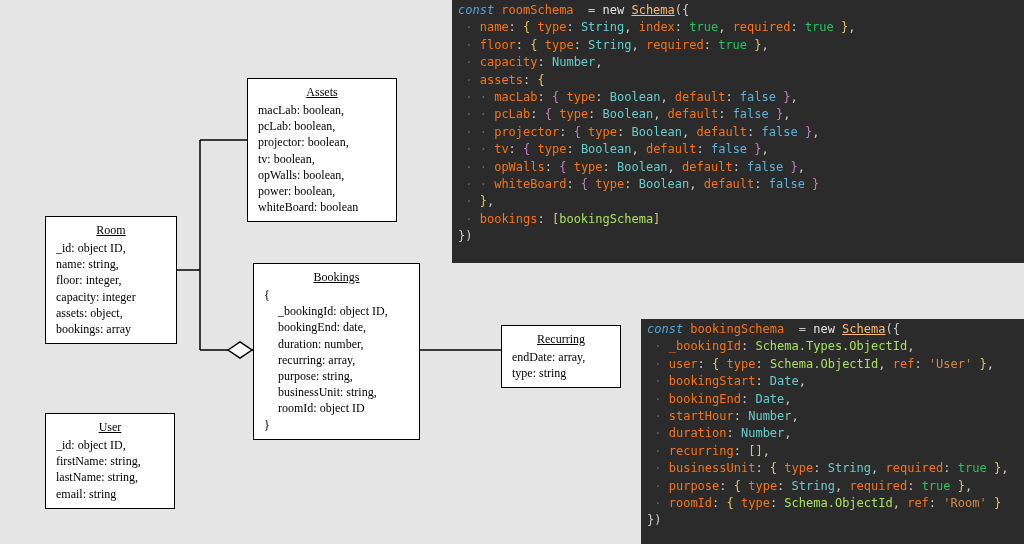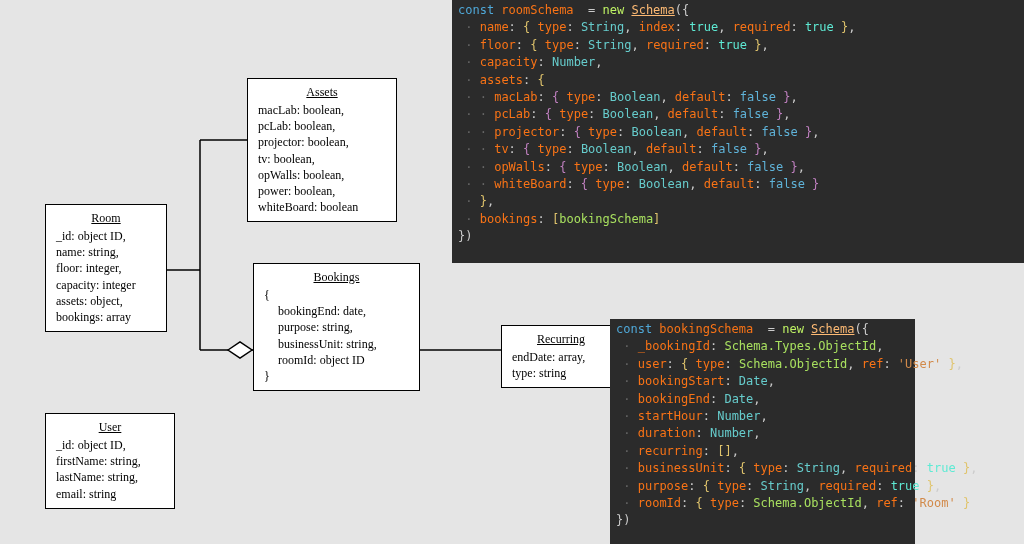--- a/index.html
+++ b/index.html
@@ -3,29 +3,29 @@
 <meta charset="utf-8">
 <style>
 *{box-sizing:border-box;margin:0;padding:0}
 body{background:#e5e5e5;font-family:"Comic Sans MS","Segoe Script",cursive;font-size:12px;color:#000;width:1024px;height:544px;position:relative;overflow:hidden}
 
 .box{position:absolute;background:#fff;border:1.5px solid #000;padding:6px 10px}
 .title{text-decoration:underline;font-weight:400;text-align:center;margin-bottom:2px}
 .fld{white-space:nowrap;line-height:1.35}
 
 .code{position:absolute;background:#2b2b2b;color:#ccc;font-family:Consolas,Menlo,monospace;font-size:12px;line-height:1.45;padding:2px 6px;white-space:pre}
-.kw{color:#4fa8d8;}
+.kw{color:#4fa8d8;font-style:italic}
 .eq{color:#ccc}
-.new{color:#bef264}
+.new{color:#e5e5e5}
 .cls{color:#fdba74;text-decoration:underline}
 .cls2{color:#a8e05f}
 .prop{color:#f97316}
 .type{color:#6cc;}
 .false{color:#5fb3d9}
-.true{color:#5eead4}
+.true{color:#22c55e}
 .str{color:#d28a4a}
 .punc{color:#ccc}
 .brace{color:#e0c46c}
 .bracket{color:#c080c0}
 .dot{color:#666}
 
 svg.conn{position:absolute;top:0;left:0;width:1024px;height:544px;pointer-events:none}
 svg.conn line{stroke:#000;stroke-width:1.5}
 svg.conn polygon{fill:#fff;stroke:#000;stroke-width:1.5}
 </style>
@@ -35,21 +35,21 @@
 <svg class="conn">
   <line x1="163" y1="270" x2="200" y2="270"></line>
   <line x1="200" y1="140" x2="200" y2="350"></line>
   <line x1="200" y1="140" x2="247" y2="140"></line>
   <line x1="200" y1="350" x2="228" y2="350"></line>
   <polygon points="228,350 240,342 252,350 240,358"></polygon>
   <line x1="252" y1="350" x2="253" y2="350"></line>
   <line x1="420" y1="350" x2="501" y2="350"></line>
 </svg>
 
-<div class="box" style="left:45px;top:204px;width:122px">
+<div class="box" style="left:45px;top:216px;width:132px">
   <div class="title">Room</div>
   <div class="fld">_id: object ID,</div>
   <div class="fld">name: string,</div>
   <div class="fld">floor: integer,</div>
   <div class="fld">capacity: integer</div>
   <div class="fld">assets: object,</div>
   <div class="fld">bookings: array</div>
 </div>
 
 <div class="box" style="left:247px;top:78px;width:150px">
@@ -59,21 +59,24 @@
   <div class="fld">projector: boolean,</div>
   <div class="fld">tv: boolean,</div>
   <div class="fld">opWalls: boolean,</div>
   <div class="fld">power: boolean,</div>
   <div class="fld">whiteBoard: boolean</div>
 </div>
 
 <div class="box" style="left:253px;top:263px;width:167px">
   <div class="title">Bookings</div>
   <div class="fld">{</div>
+  <div class="fld" style="padding-left:14px">_bookingId: object ID,</div>
   <div class="fld" style="padding-left:14px">bookingEnd: date,</div>
+  <div class="fld" style="padding-left:14px">duration: number,</div>
+  <div class="fld" style="padding-left:14px">recurring: array,</div>
   <div class="fld" style="padding-left:14px">purpose: string,</div>
   <div class="fld" style="padding-left:14px">businessUnit: string,</div>
   <div class="fld" style="padding-left:14px">roomId: object ID</div>
   <div class="fld">}</div>
 </div>
 
 <div class="box" style="left:501px;top:325px;width:120px">
   <div class="title">Recurring</div>
   <div class="fld">endDate: array,</div>
   <div class="fld">type: string</div>
@@ -95,21 +98,21 @@
  <span class="dot">· ·</span> <span class="prop">macLab</span>: <span class="bracket">{</span> <span class="prop">type</span>: <span class="type">Boolean</span>, <span class="prop">default</span>: <span class="false">false</span> <span class="bracket">}</span>,
  <span class="dot">· ·</span> <span class="prop">pcLab</span>: <span class="bracket">{</span> <span class="prop">type</span>: <span class="type">Boolean</span>, <span class="prop">default</span>: <span class="false">false</span> <span class="bracket">}</span>,
  <span class="dot">· ·</span> <span class="prop">projector</span>: <span class="bracket">{</span> <span class="prop">type</span>: <span class="type">Boolean</span>, <span class="prop">default</span>: <span class="false">false</span> <span class="bracket">}</span>,
  <span class="dot">· ·</span> <span class="prop">tv</span>: <span class="bracket">{</span> <span class="prop">type</span>: <span class="type">Boolean</span>, <span class="prop">default</span>: <span class="false">false</span> <span class="bracket">}</span>,
  <span class="dot">· ·</span> <span class="prop">opWalls</span>: <span class="bracket">{</span> <span class="prop">type</span>: <span class="type">Boolean</span>, <span class="prop">default</span>: <span class="false">false</span> <span class="bracket">}</span>,
  <span class="dot">· ·</span> <span class="prop">whiteBoard</span>: <span class="bracket">{</span> <span class="prop">type</span>: <span class="type">Boolean</span>, <span class="prop">default</span>: <span class="false">false</span> <span class="bracket">}</span>
  <span class="dot">·</span> <span class="brace">}</span>,
  <span class="dot">·</span> <span class="prop">bookings</span>: <span class="brace">[</span><span class="cls2">bookingSchema</span><span class="brace">]</span>
 <span class="punc">})</span></div>
 
-<div class="code" style="left:610px;top:319px;width:305px;height:225px"><span class="kw">const</span><span class="prop"> bookingSchema </span><span class="eq"> = </span><span class="new">new</span> <span class="cls">Schema</span><span class="punc">({</span>
+<div class="code" style="left:641px;top:319px;width:383px;height:225px"><span class="kw">const</span><span class="prop"> bookingSchema </span><span class="eq"> = </span><span class="new">new</span> <span class="cls">Schema</span><span class="punc">({</span>
  <span class="dot">·</span> <span class="prop">_bookingId</span>: <span class="cls2">Schema.Types.ObjectId</span>,
  <span class="dot">·</span> <span class="prop">user</span>: <span class="brace">{</span> <span class="prop">type</span>: <span class="cls2">Schema.ObjectId</span>, <span class="prop">ref</span>: <span class="str">'User'</span> <span class="brace">}</span>,
  <span class="dot">·</span> <span class="prop">bookingStart</span>: <span class="type">Date</span>,
  <span class="dot">·</span> <span class="prop">bookingEnd</span>: <span class="type">Date</span>,
  <span class="dot">·</span> <span class="prop">startHour</span>: <span class="type">Number</span>,
  <span class="dot">·</span> <span class="prop">duration</span>: <span class="type">Number</span>,
  <span class="dot">·</span> <span class="prop">recurring</span>: <span class="brace">[]</span>,
  <span class="dot">·</span> <span class="prop">businessUnit</span>: <span class="brace">{</span> <span class="prop">type</span>: <span class="type">String</span>, <span class="prop">required</span>: <span class="true">true</span> <span class="brace">}</span>,
  <span class="dot">·</span> <span class="prop">purpose</span>: <span class="brace">{</span> <span class="prop">type</span>: <span class="type">String</span>, <span class="prop">required</span>: <span class="true">true</span> <span class="brace">}</span>,
  <span class="dot">·</span> <span class="prop">roomId</span>: <span class="brace">{</span> <span class="prop">type</span>: <span class="cls2">Schema.ObjectId</span>, <span class="prop">ref</span>: <span class="str">'Room'</span> <span class="brace">}</span>

